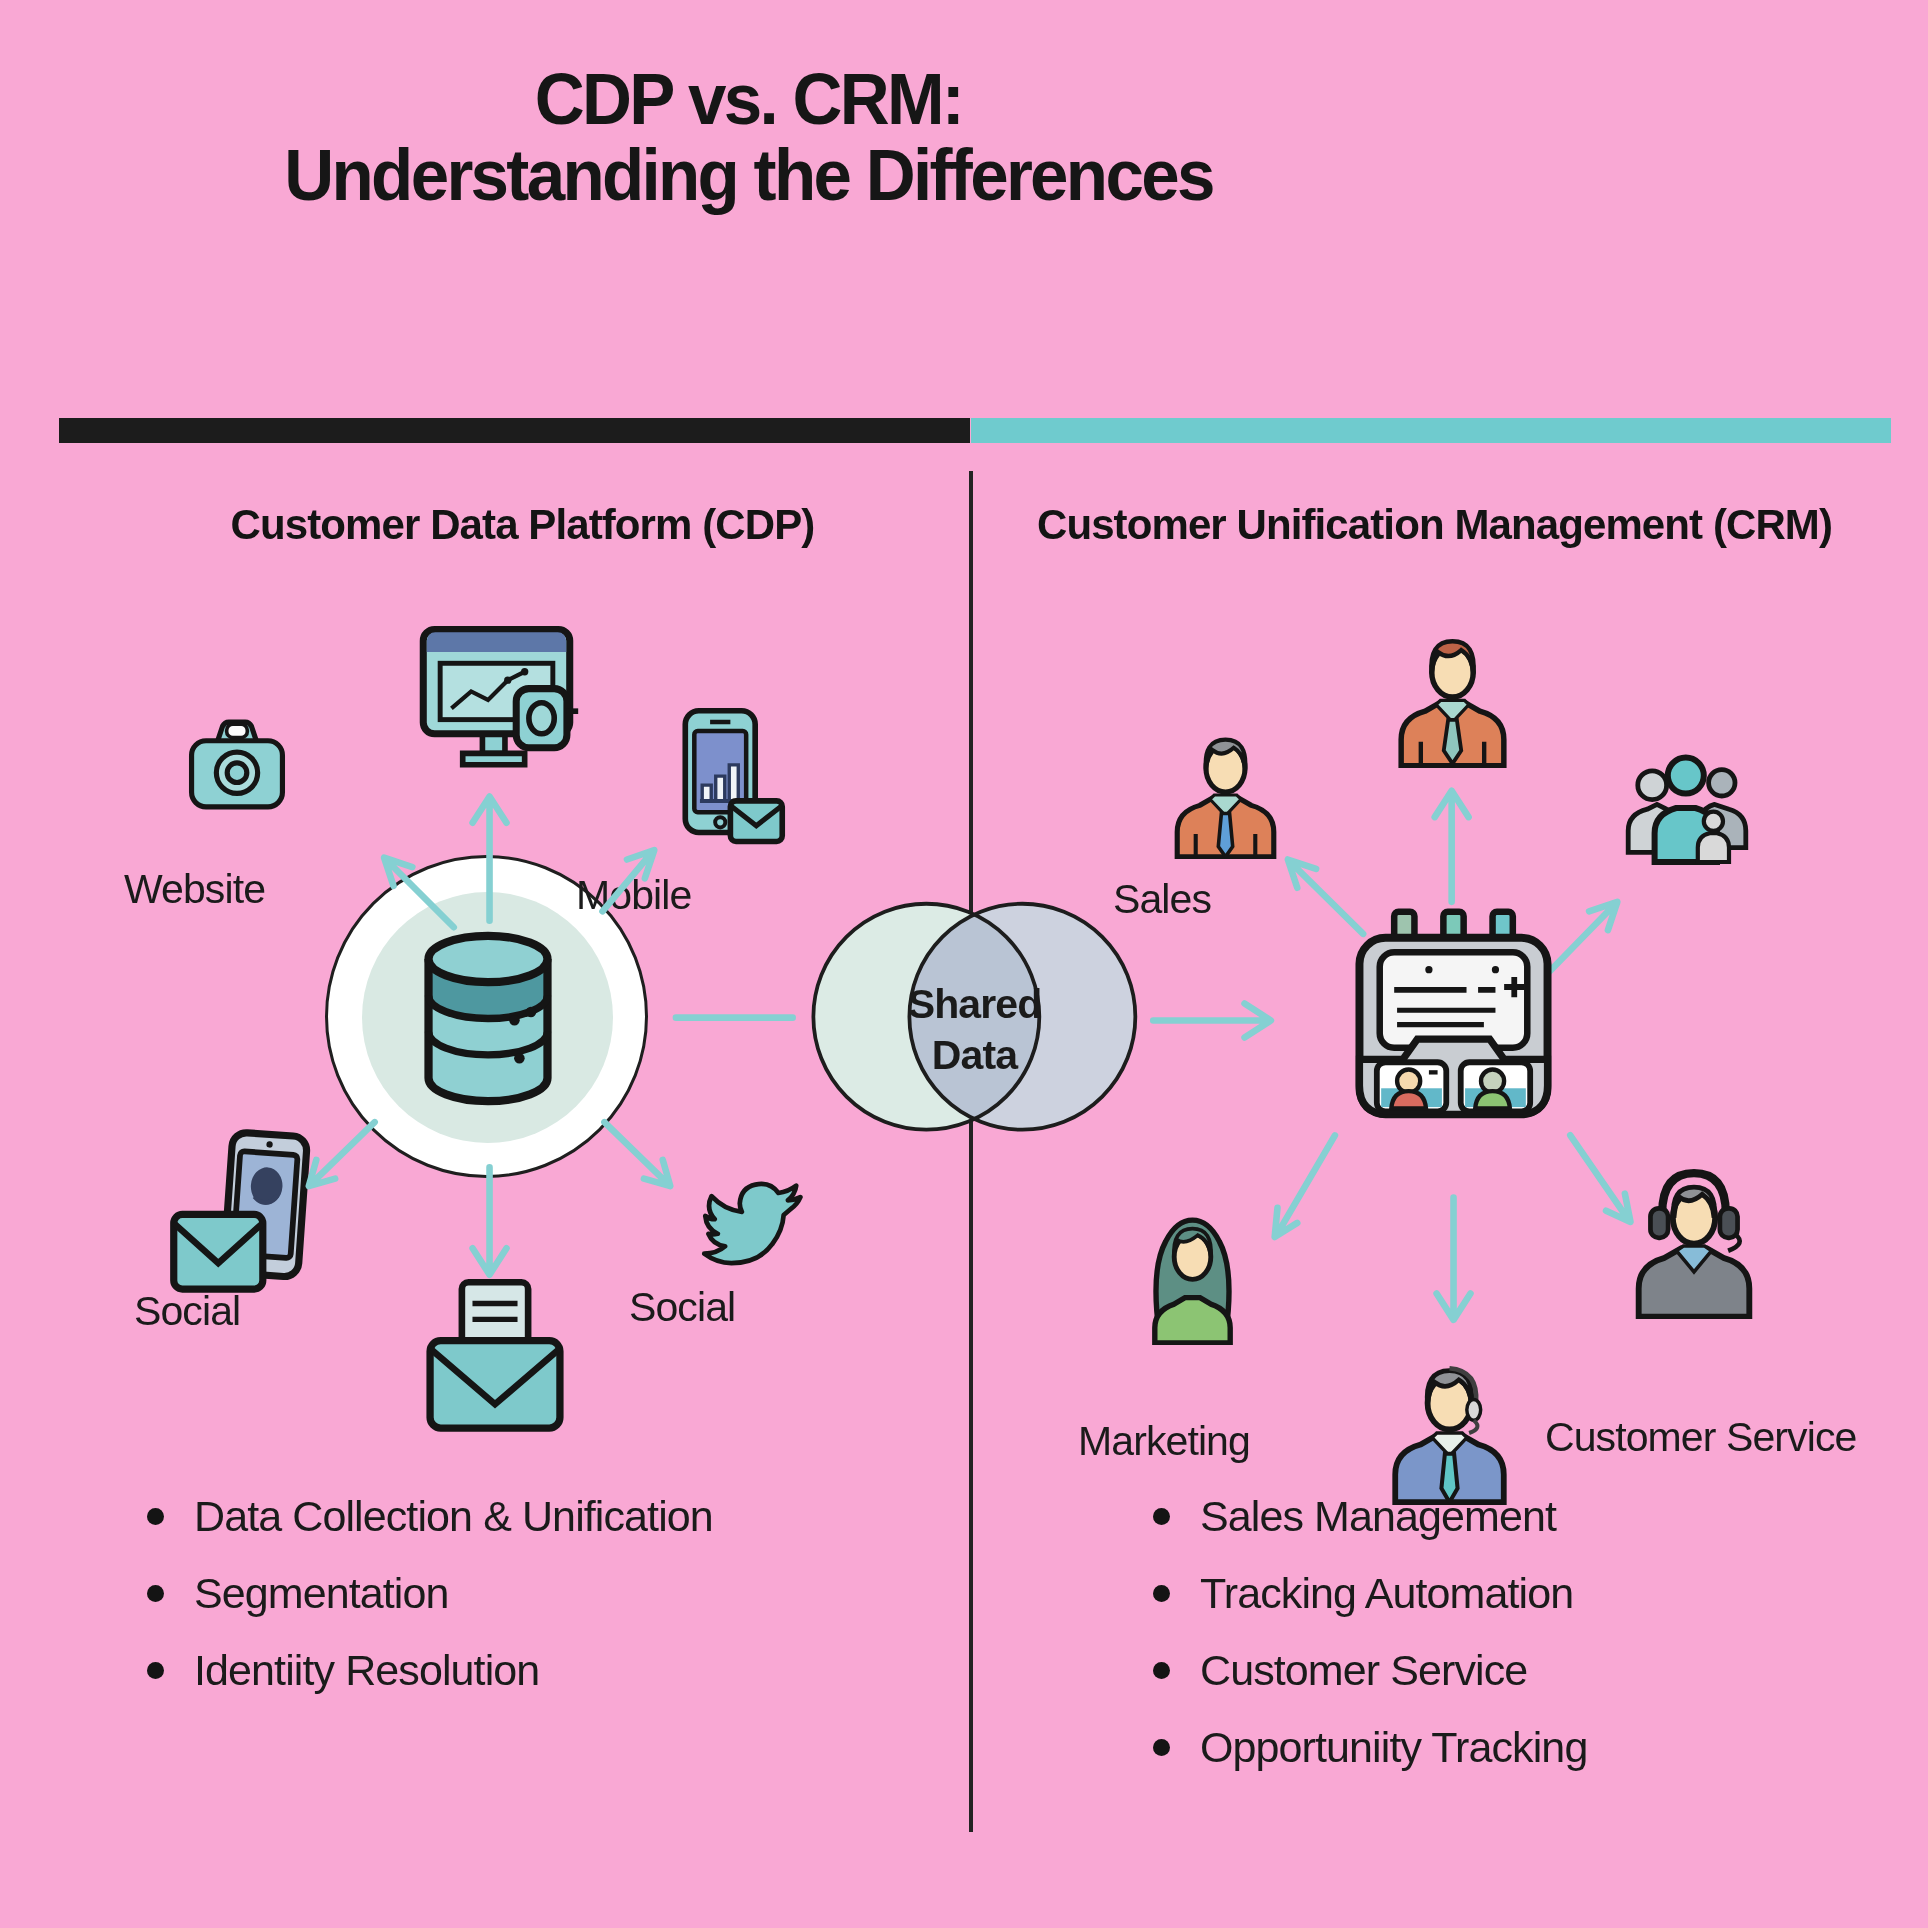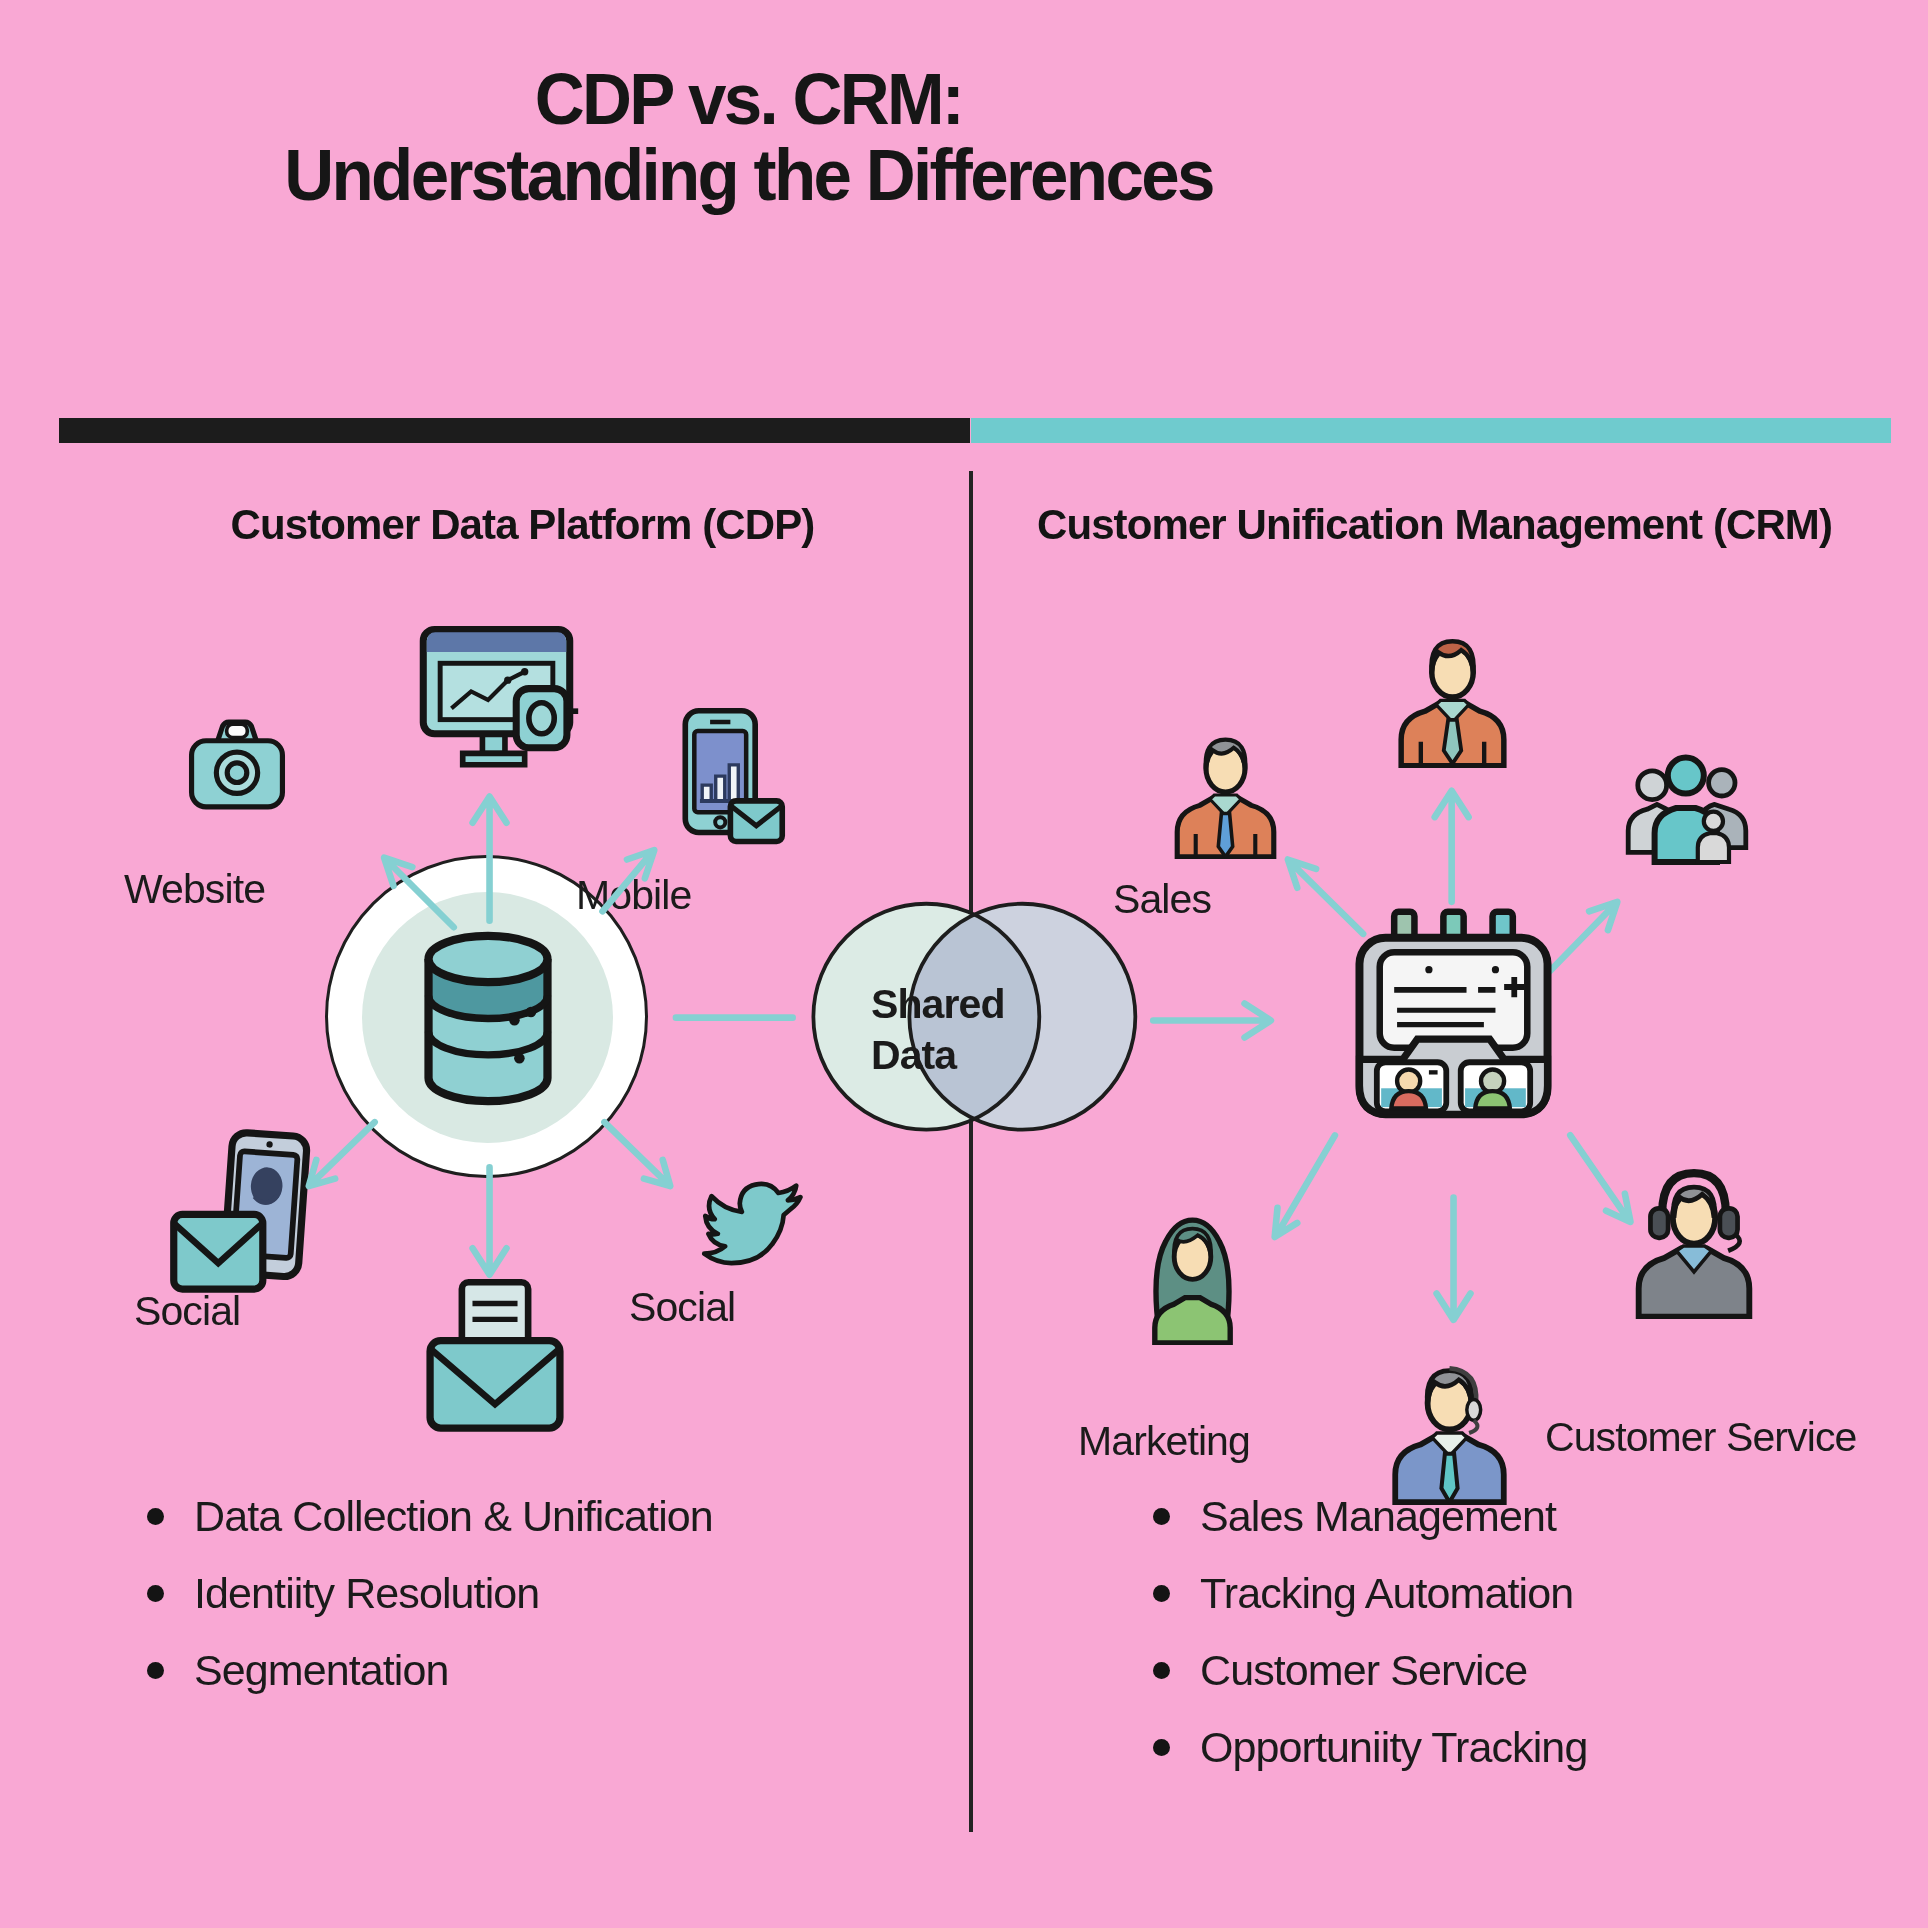--- a/index.html
+++ b/index.html
@@ -11,21 +11,21 @@
          transform:scaleX(.96);transform-origin:center top}
   .col-header{position:absolute;top:501px;text-align:center;font-size:42px;font-weight:bold;
               letter-spacing:-0.9px;color:#141414}
   .bar{position:absolute;top:418px;height:25.4px}
   .divider{position:absolute;left:969px;top:471px;width:3.8px;height:1361px;background:#232323}
   .big-circle{position:absolute;left:325px;top:855px;width:317px;height:317px;border:3.8px solid #1f1f1f;
               border-radius:50%;background:#ffffff}
   .inner-circle{position:absolute;left:362px;top:892px;width:251px;height:251px;border-radius:50%;
                 background:#d9e9e3}
   .icon-label{position:absolute;text-align:left;font-size:41px;letter-spacing:-0.9px;color:#1b1b1b}
-  .venn-label{position:absolute;font-size:41px;font-weight:bold;
+  .venn-label{position:absolute;text-align:center;font-size:41px;font-weight:bold;
               letter-spacing:-0.9px;color:#1b1b1b}
   .bullets{position:absolute;margin:0;padding:0;list-style:none}
   .bullets li{position:relative;font-size:43px;line-height:77px;letter-spacing:-0.9px;
               padding-left:53px;color:#1b1b1b;white-space:nowrap}
   .bullets li::before{content:"";position:absolute;left:5.6px;top:30px;width:17px;height:17px;
               border-radius:50%;background:#141414}
   svg{display:block}
 </style>
 </head>
 <body>
@@ -271,22 +271,22 @@
       <path d="M28,40 Q28,6 55,6 Q82,6 82,40" fill="none" stroke="#151515" stroke-width="7"></path>
       <rect x="18" y="36" width="15" height="25" rx="7" fill="#4a4f55" stroke="#151515" stroke-width="4"></rect>
       <rect x="77" y="36" width="15" height="25" rx="7" fill="#4a4f55" stroke="#151515" stroke-width="4"></rect>
       <path d="M90,58 Q100,66 84,72" fill="none" stroke="#151515" stroke-width="4"></path>
     </svg>
   </div>
   <div class="icon-label" style="left:1545px;top:1414px;width:320px">Customer Service</div>
 
   <ul class="bullets" style="left:141px;top:1478px;width:810px">
     <li>Data Collection &amp; Unification</li>
+    <li>Segmentation</li>
     <li>Identiity Resolution</li>
-    <li>Segmentation</li>
   </ul>
   <ul class="bullets" style="left:1147px;top:1478px;width:753px">
     <li>Sales Management</li>
     <li>Tracking Automation</li>
     <li>Customer Service</li>
     <li>Opportuniity Tracking</li>
   </ul>
 
 </div>
 

